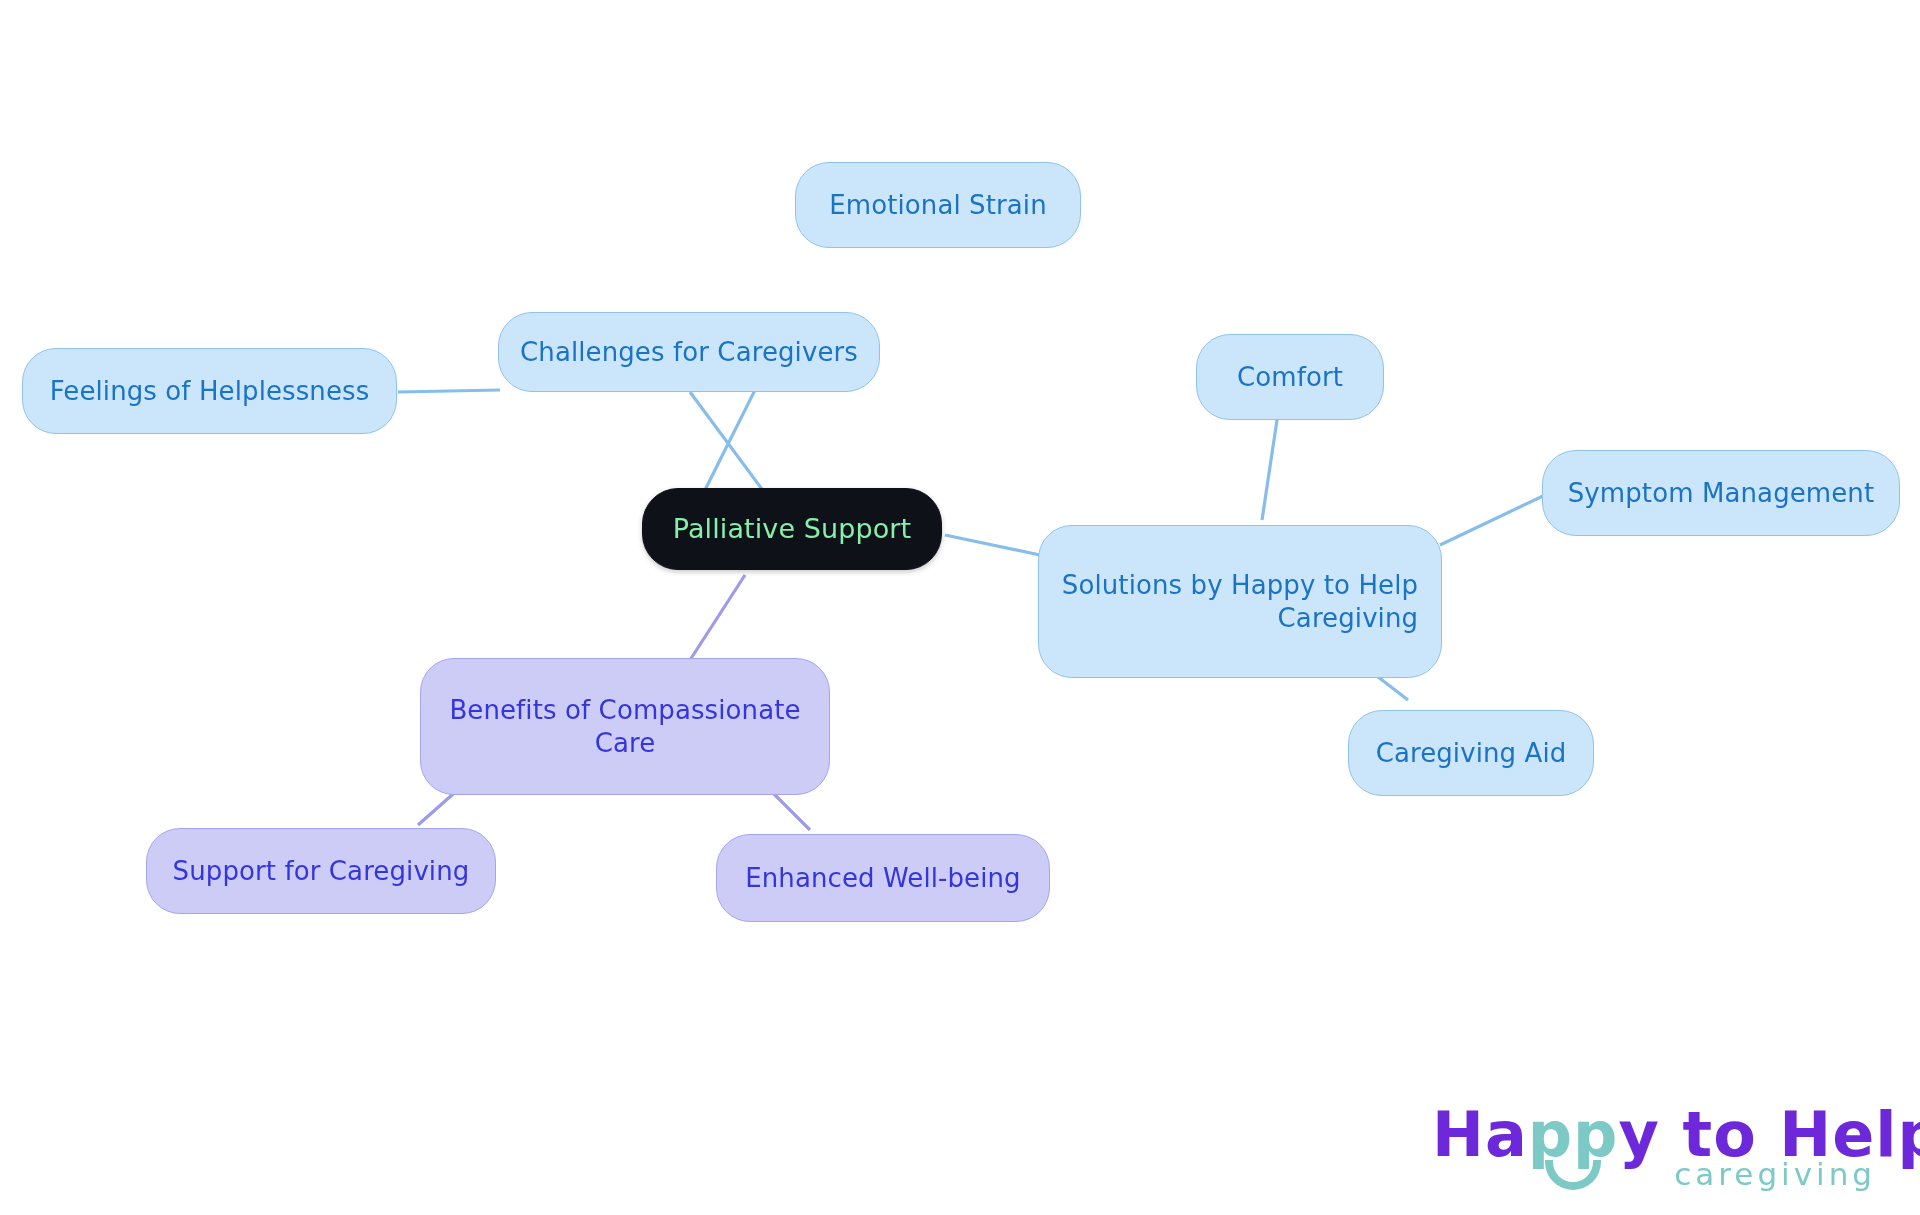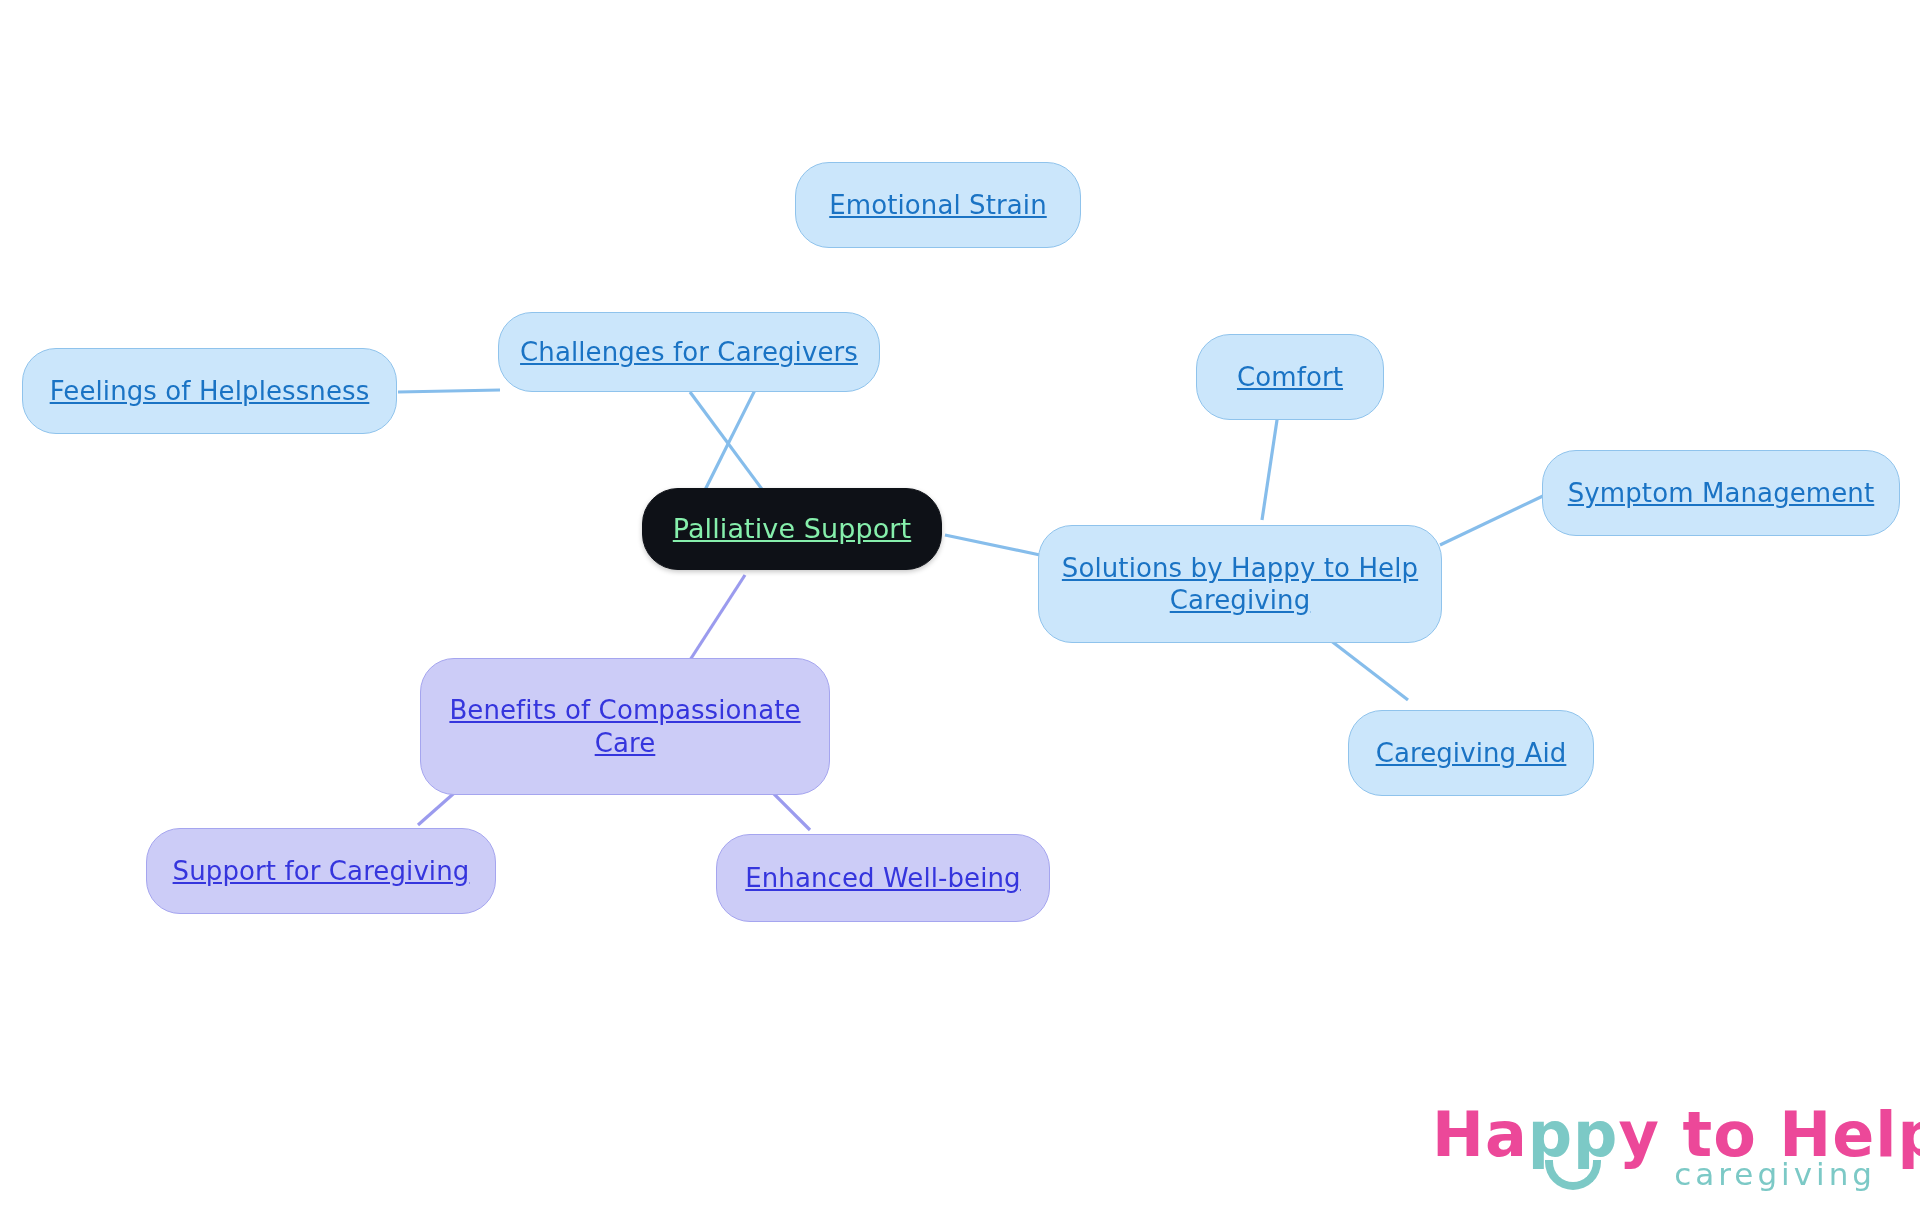--- a/index.html
+++ b/index.html
@@ -36,21 +36,20 @@
     box-sizing: border-box;
     display: flex;
     align-items: center;
     justify-content: center;
     text-align: center;
     border-radius: 34px;
     line-height: 1.25;
     padding: 6px 14px;
     white-space: pre-line;
     letter-spacing: 0.1px;
-    text-decoration: underline;
   }
 
   .node-root {
     background: #0e1117;
     border: 1px solid #0e1117;
     color: #86efac;
     font-size: 27px;
     border-radius: 36px;
     box-shadow: 0 2px 5px rgba(0,0,0,0.22);
   }
@@ -80,21 +79,21 @@
   .logo-line1 {
     position: absolute;
     left: 0;
     top: 0;
     font-family: "DejaVu Sans", "Liberation Sans", sans-serif;
     font-weight: bold;
     font-size: 62px;
     letter-spacing: 1px;
     white-space: nowrap;
   }
-  .logo-coral { color: #ec4899; }
+  .logo-coral { color: #6d28d9; }
   .logo-teal  { color: #7cc9c6; margin-top: 20px; }
   .logo-line2 {
     position: absolute;
     right: 6px;
     top: 58px;
     font-family: "DejaVu Sans", "Liberation Sans", sans-serif;
     font-size: 31px;
     letter-spacing: 4px;
     color: #7cc9c6;
     white-space: nowrap;
@@ -133,21 +132,21 @@
   </svg>
 
   <div class="node node-root" style="left:642px; top:488px; width:300px; height:82px;">Palliative Support</div>
 
   <div class="node node-blue" style="left:498px; top:312px; width:382px; height:80px;">Challenges for Caregivers</div>
 
   <div class="node node-blue" style="left:795px; top:162px; width:286px; height:86px;">Emotional Strain</div>
 
   <div class="node node-blue" style="left:22px; top:348px; width:375px; height:86px;">Feelings of Helplessness</div>
 
-  <div class="node node-blue" style="left:1038px; top:525px; width:404px; height:118px;">Solutions by Happy to Help
+  <div class="node node-blue" style="left:1038px; top:525px; width:404px; height:153px;text-align:right;">Solutions by Happy to Help
 Caregiving</div>
 
   <div class="node node-blue" style="left:1196px; top:334px; width:188px; height:86px;">Comfort</div>
 
   <div class="node node-blue" style="left:1542px; top:450px; width:358px; height:86px;text-align:right;">Symptom Management</div>
 
   <div class="node node-blue" style="left:1348px; top:710px; width:246px; height:86px;">Caregiving Aid</div>
 
   <div class="node node-purple" style="left:420px; top:658px; width:410px; height:137px;">Benefits of Compassionate
 Care</div>

